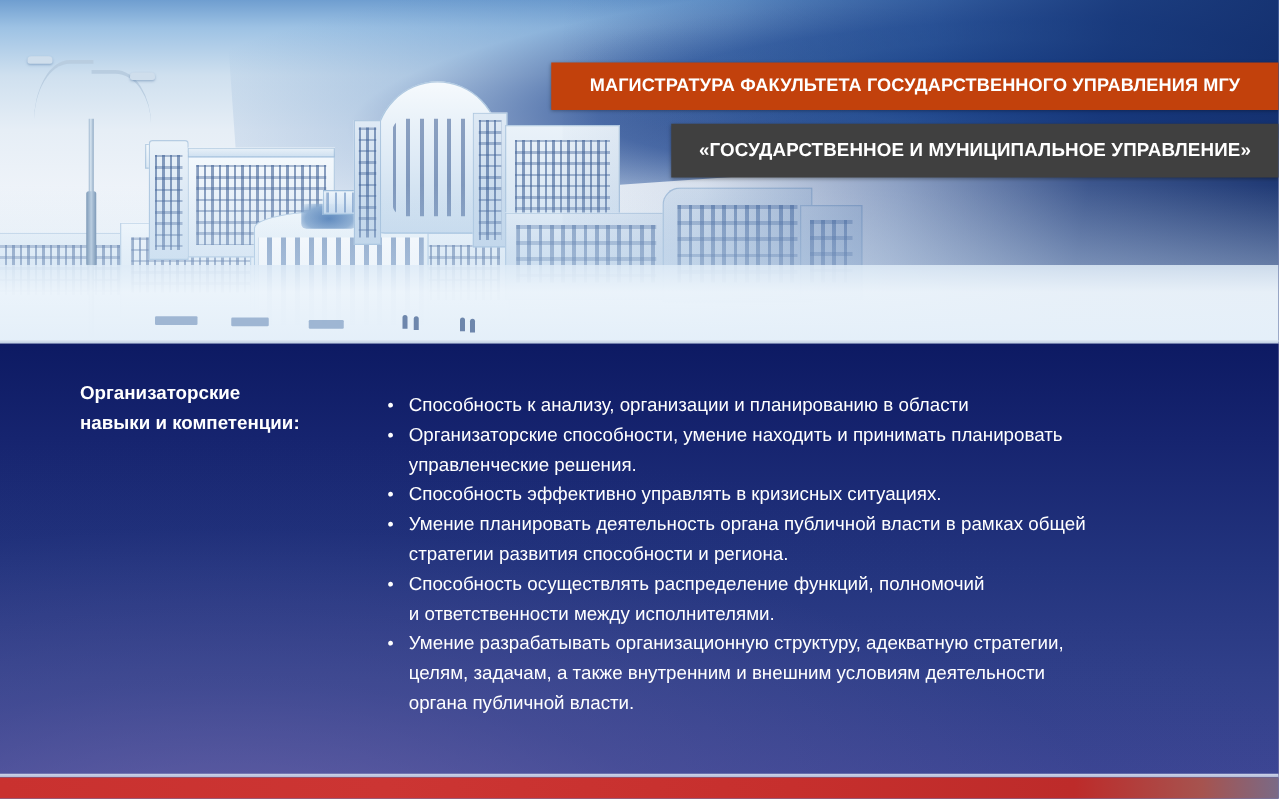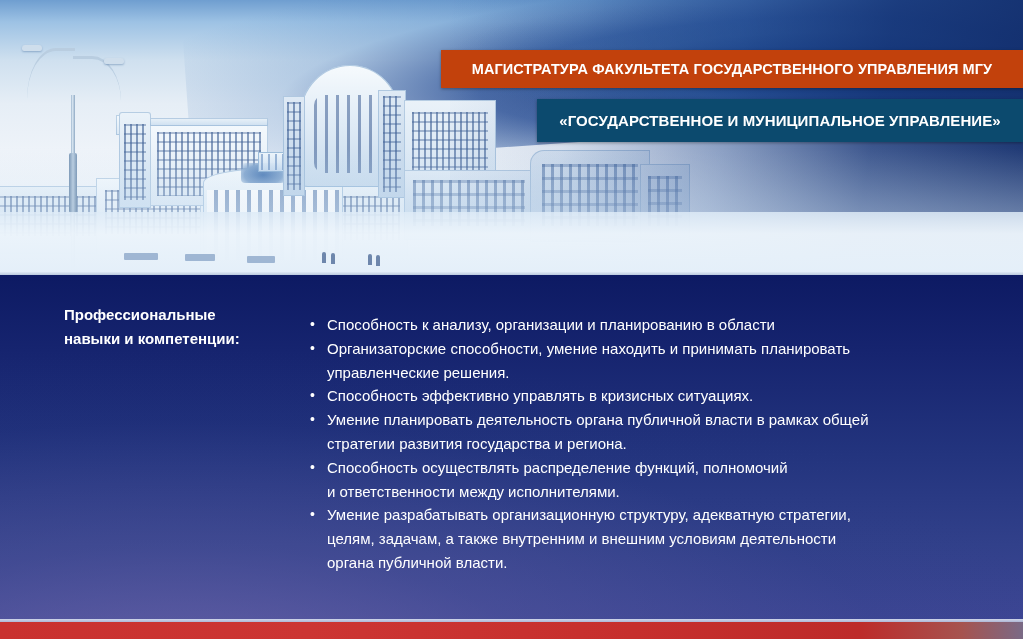--- a/index.html
+++ b/index.html
@@ -232,21 +232,21 @@
     color: #ffffff;
     font-size: 14.5px;
     font-weight: bold;
     letter-spacing: .1px;
     white-space: nowrap;
   }
   .banner-red {
     position: absolute;
     left: 537px; top: 99px;
     width: 486px; height: 43px;
-    background: #0c4a6e;
+    background: #404040;
     display: flex;
     align-items: center;
     justify-content: center;
     box-shadow: 0 1px 3px rgba(0,0,0,.35);
   }
   .banner-red .btext {
     color: #ffffff;
     font-size: 15px;
     font-weight: bold;
     letter-spacing: .1px;
@@ -427,38 +427,38 @@
 
   <div class="banner-red">
     <span class="btext">«ГОСУДАРСТВЕННОЕ И МУНИЦИПАЛЬНОЕ УПРАВЛЕНИЕ»</span>
   </div>
 
   <div class="photo-divider"></div>
 
   <div class="body-area"></div>
 
   <div class="label-block">
-    <div>Профессиональные</div>
+    <div>Организаторские</div>
     <div>навыки и компетенции:</div>
   </div>
 
   <ul class="bullets" id="bullet-list">
       <li>
         <span class="ln">Способность к анализу, организации и планированию в области</span>
       </li>
       <li>
         <span class="ln">Организаторские способности, умение находить и принимать планировать</span>
         <span class="ln">управленческие решения.</span>
       </li>
       <li>
         <span class="ln">Способность эффективно управлять в кризисных ситуациях.</span>
       </li>
       <li>
         <span class="ln">Умение планировать деятельность органа публичной власти в рамках общей</span>
-        <span class="ln">стратегии развития государства и региона.</span>
+        <span class="ln">стратегии развития способности и региона.</span>
       </li>
       <li>
         <span class="ln">Способность осуществлять распределение функций, полномочий</span>
         <span class="ln">и ответственности между исполнителями.</span>
       </li>
       <li>
         <span class="ln">Умение разрабатывать организационную структуру, адекватную стратегии,</span>
         <span class="ln">целям, задачам, а также внутренним и внешним условиям деятельности</span>
         <span class="ln">органа публичной власти.</span>
       </li>

